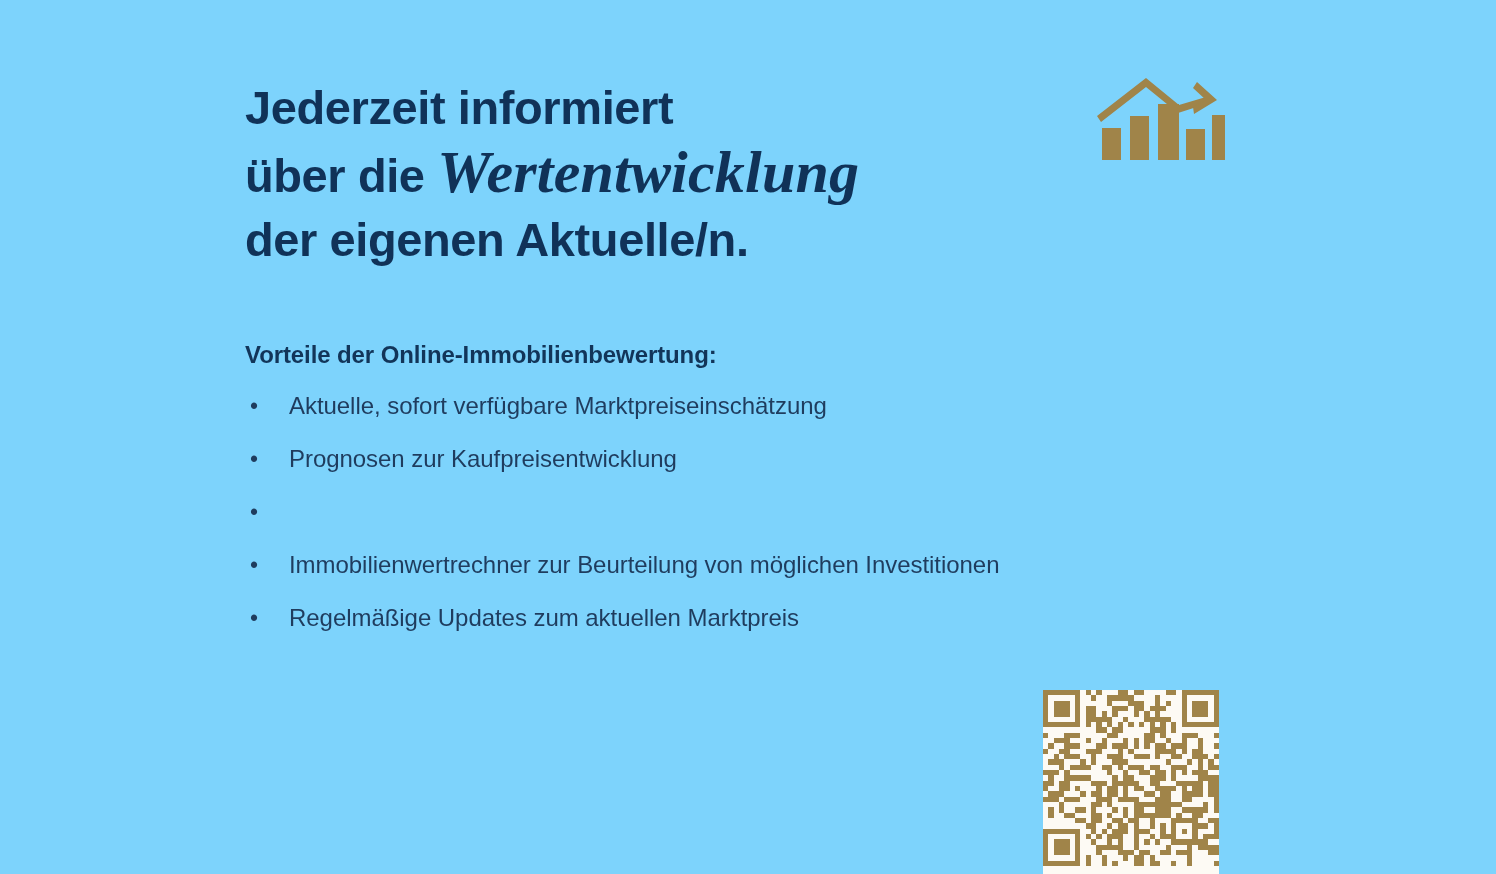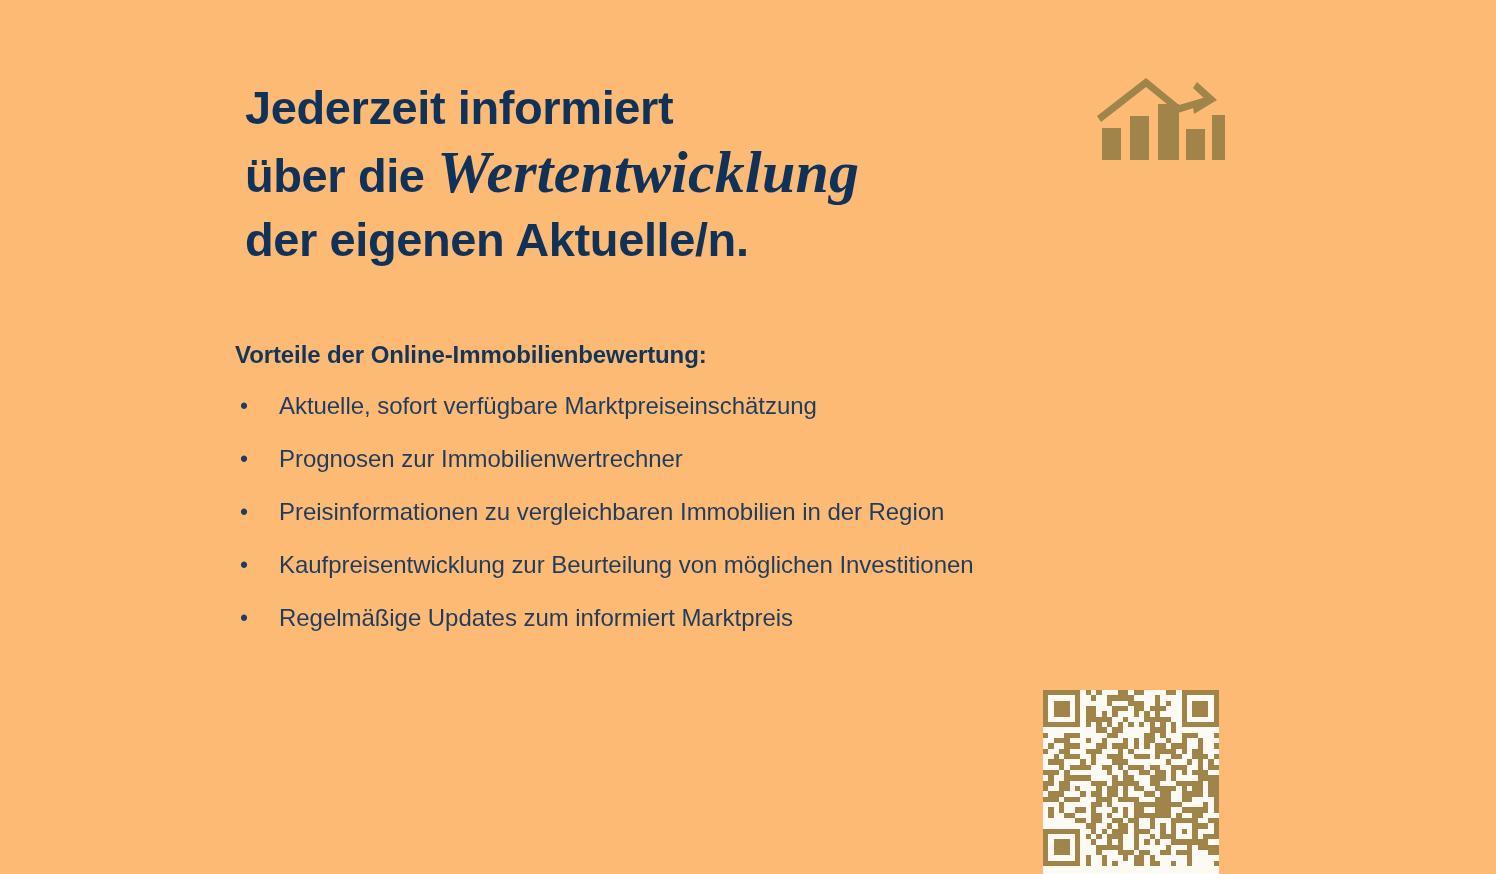--- a/index.html
+++ b/index.html
@@ -11,21 +11,21 @@
     height: 874px;
     background: #ededed;
     font-family: "Liberation Sans", sans-serif;
     overflow: hidden;
     position: relative;
   }
 
   .slide {
     position: absolute;
     inset: 0;
-    background: #fdba74;
+    background: #7dd3fc;
   }
 
   
   .headline {
     position: absolute;
     left: 245px;
     top: 76px;
     width: 680px;
   }
   .headline-line {
@@ -51,21 +51,21 @@
     left: 1093px;
     top: 66px;
     width: 132px;
     height: 96px;
   }
   .chart-icon svg { display: block; width: 100%; height: 100%; }
 
   
   .benefits {
     position: absolute;
-    left: 235px;
+    left: 245px;
     top: 338px;
     width: 1000px;
   }
   .benefits-title {
     font-family: "Liberation Sans", sans-serif;
     font-weight: 700;
     font-size: 24px;
     line-height: 34px;
     color: #123559;
     letter-spacing: -0.1px;
@@ -144,33 +144,32 @@
 
   <div class="benefits">
     <div class="benefits-title">Vorteile der Online-Immobilienbewertung:</div>
     <ul class="benefit-list">
       <li class="benefit-item">
         <span class="benefit-bullet">•</span>
         <span class="benefit-text">Aktuelle, sofort verfügbare Marktpreiseinschätzung</span>
       </li>
       <li class="benefit-item">
         <span class="benefit-bullet">•</span>
-        <span class="benefit-text">Prognosen zur Immobilienwertrechner</span>
+        <span class="benefit-text">Prognosen zur Kaufpreisentwicklung</span>
       </li>
       <li class="benefit-item">
         <span class="benefit-bullet">•</span>
-        <span class="benefit-text">Preisinformationen zu vergleichbaren Immobilien in der Region</span>
       </li>
       <li class="benefit-item">
         <span class="benefit-bullet">•</span>
-        <span class="benefit-text">Kaufpreisentwicklung zur Beurteilung von möglichen Investitionen</span>
+        <span class="benefit-text">Immobilienwertrechner zur Beurteilung von möglichen Investitionen</span>
       </li>
       <li class="benefit-item">
         <span class="benefit-bullet">•</span>
-        <span class="benefit-text">Regelmäßige Updates zum informiert Marktpreis</span>
+        <span class="benefit-text">Regelmäßige Updates zum aktuellen Marktpreis</span>
       </li>
     </ul>
   </div>
 
   <div class="qr-wrap">
     <svg id="qr-svg" viewBox="0 0 33 33" shape-rendering="crispEdges" xmlns="http://www.w3.org/2000/svg">
         <rect x="0" y="0" width="33" height="33" fill="#fdfaf4"></rect>
         <rect x="0" y="0" width="1" height="1" fill="#a08449"></rect>
         <rect x="1" y="0" width="1" height="1" fill="#a08449"></rect>
         <rect x="2" y="0" width="1" height="1" fill="#a08449"></rect>

